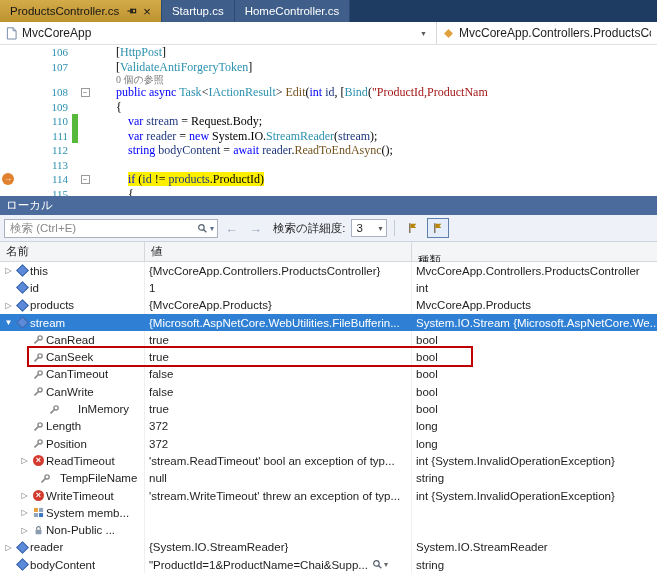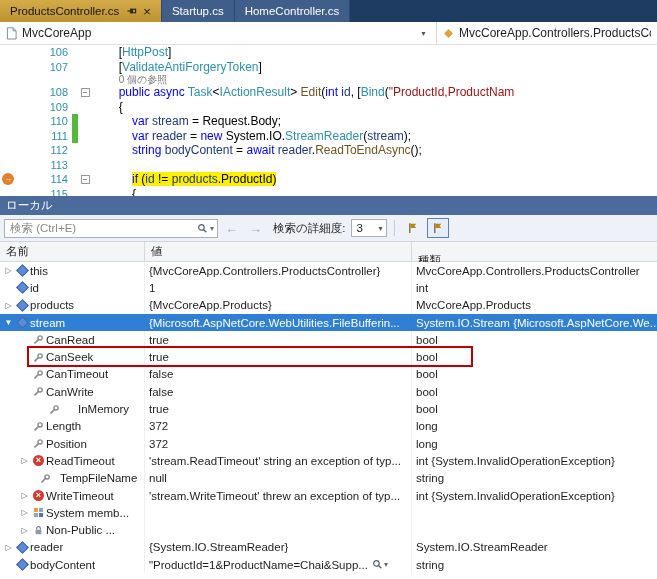--- a/index.html
+++ b/index.html
@@ -19,21 +19,21 @@
   .breadcrumb { display:flex; height:23px; background:#fff; border-bottom:1px solid #e0e0e0; align-items:stretch; }
   .bc-left { display:flex; align-items:center; width:437px; border-right:1px solid #d8d8d8; padding:0 6px;justify-content:space-between; }
   .bc-right { display:flex; align-items:center; flex:1; padding:0 6px; overflow:hidden; }
   .bc-icon { display:flex; align-items:center; margin-right:5px; }
   .bc-label { font-size:12px; white-space:nowrap; overflow:hidden; }
   .bc-spacer { flex:1; }
   .bc-arrow { font-size:7px; color:#5a5a5a; padding:0 3px; }
 
   
   .editor { height:151px; background:#fff; overflow:hidden;
-            font-family:Liberation Sans, sans-serif; font-size:12px; color:#000; }
+            font-family:Liberation Serif, serif; font-size:12px; color:#000; }
   .code-line { display:flex; height:14.5px; line-height:14.5px; white-space:pre; }
   .code-line.codelens-line { height:11px; line-height:11px; }
   .gutter-bp { width:20px; flex:none; position:relative; }
   .bp-circle { position:absolute; left:2px; top:1px; width:12px; height:12px; border-radius:50%;
                background:#e0812f; color:#fff; font-size:8px; line-height:12px; text-align:center; }
   .gutter-num { width:52px; flex:none; text-align:right; color:#2b91af; font-size:11px; padding-right:4px; }
   .codelens-line .gutter-num { font-size:8px; }
   .gutter-chg { width:6px; flex:none; }
   .gutter-chg.changed { background:#57b93c; }
   .gutter-fold { width:14px; flex:none; display:flex; align-items:center; justify-content:center; }
@@ -364,21 +364,21 @@
         </div>
         <div class="td col-type">long</div>
       </div>
       <div class="tr">
         <div class="td col-name" style="padding-left: 18px;">
           <span class="exp">▷</span>
           <span class="icon icon-error"></span>
           <span class="row-label">ReadTimeout</span>
         </div>
         <div class="td col-value">
-          <span class="val-text">'stream.ReadTimeout' string an exception of typ...</span>
+          <span class="val-text">'stream.ReadTimeout' bool an exception of typ...</span>
         </div>
         <div class="td col-type">int {System.InvalidOperationException}</div>
       </div>
       <div class="tr">
         <div class="td col-name" style="padding-left: 18px; gap: 7px;">
           <span class="exp"></span>
           <span class="icon icon-property">
             <svg viewBox="0 0 12 12" width="11" height="11">
               <path d="M2.2 9.8 6 6" stroke="#8a8a8a" stroke-width="1.9" stroke-linecap="round"></path>
               <circle cx="7.7" cy="4.3" r="2.3" fill="none" stroke="#8a8a8a" stroke-width="1.5"></circle>

